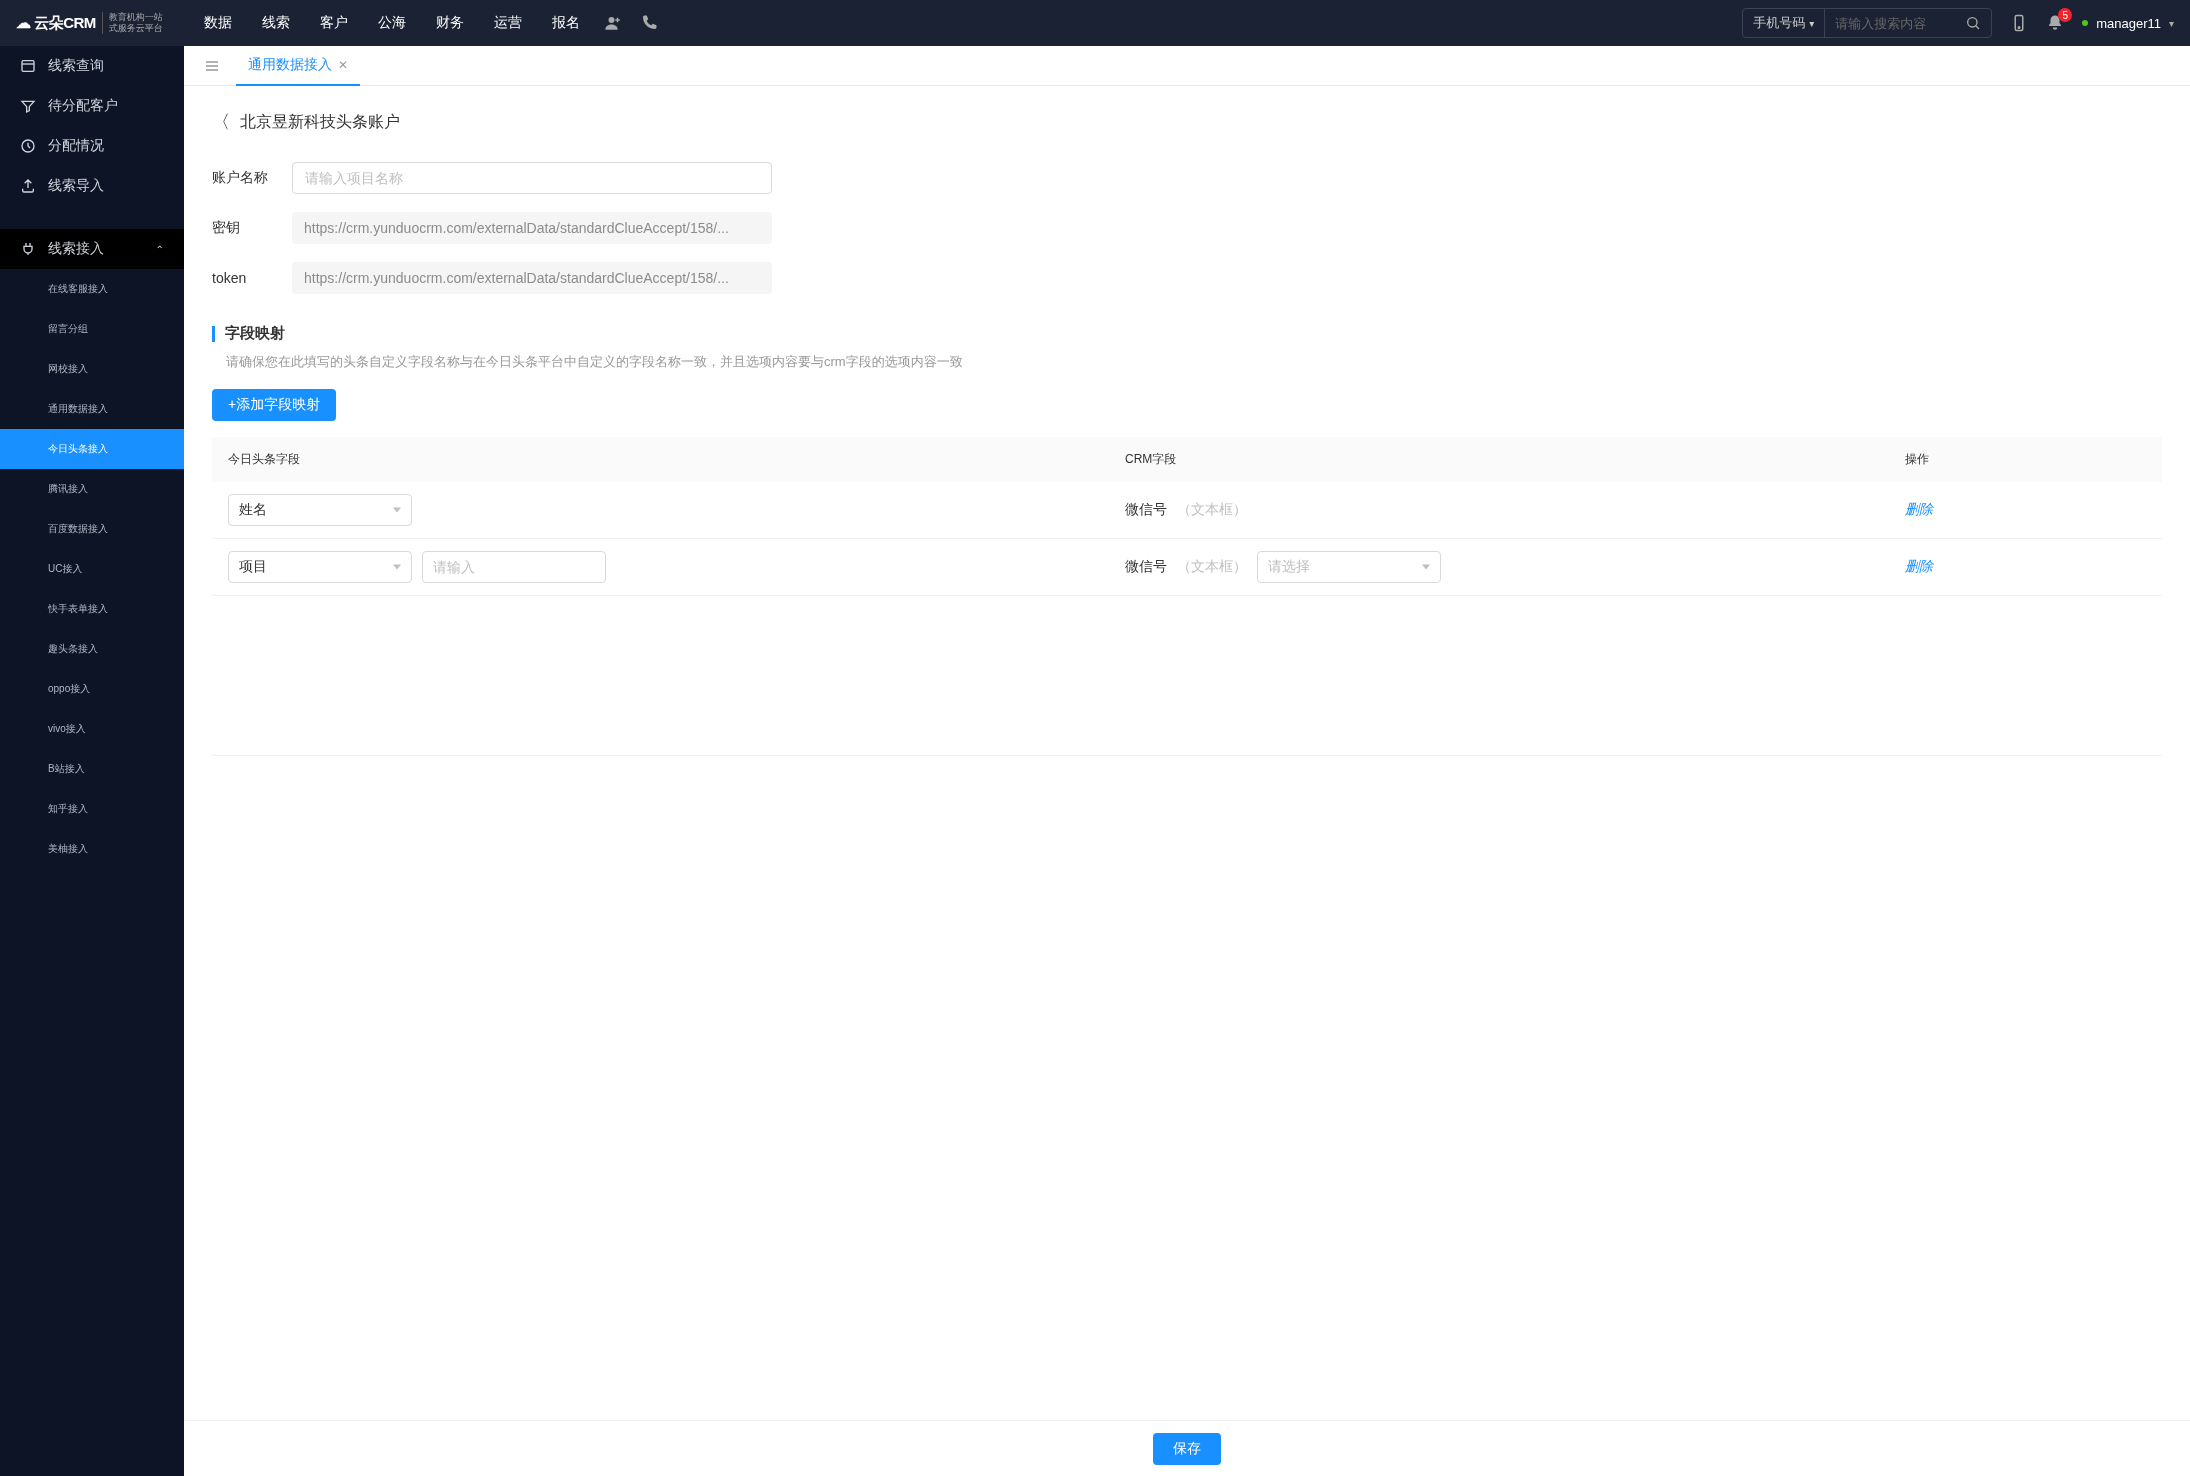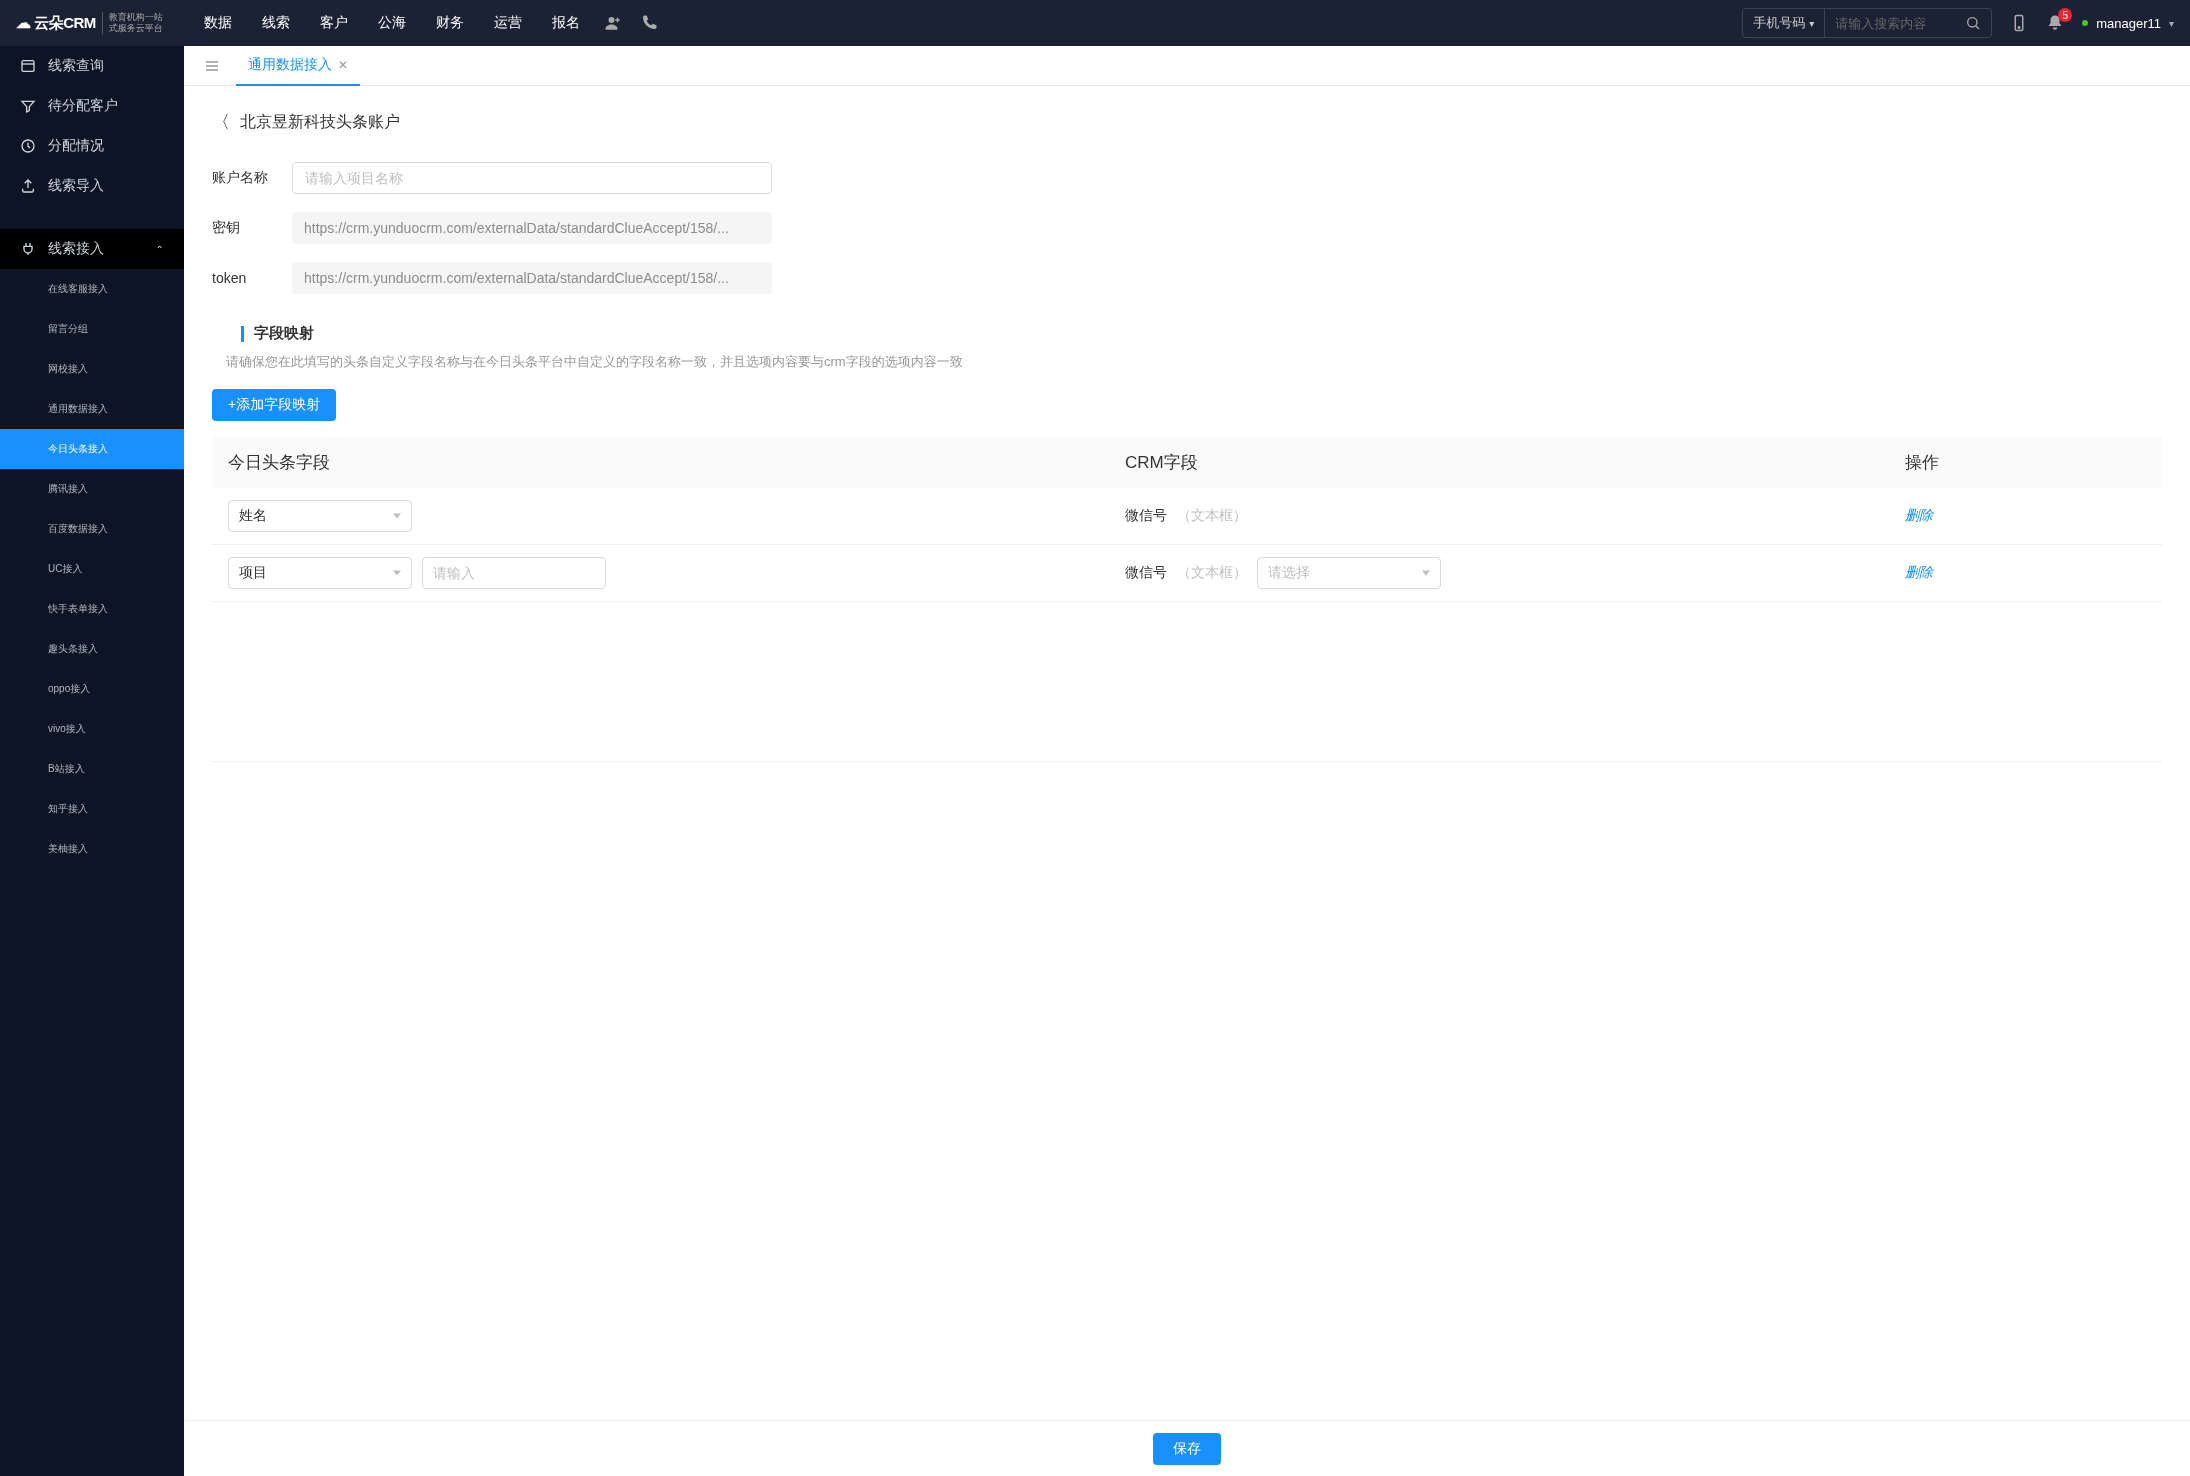--- a/index.html
+++ b/index.html
@@ -49,29 +49,29 @@
 .breadcrumb { display: flex; align-items: center; gap: 10px; margin-bottom: 28px; }
 .back-arrow { font-size: 18px; cursor: pointer; color: #333; }
 .breadcrumb-title { font-size: 16px; font-weight: 500; }
 
 .form-row { display: flex; align-items: center; margin-bottom: 18px; }
 .form-label { width: 80px; font-size: 14px; color: #333; }
 .form-input { width: 480px; height: 32px; border: 1px solid #d9d9d9; border-radius: 4px; padding: 0 12px; font-size: 14px; outline: none; }
 .form-input::placeholder { color: #bfbfbf; }
 .form-readonly { width: 480px; height: 32px; background: #f5f5f5; border: none; border-radius: 4px; padding: 0 12px; font-size: 14px; color: #8c8c8c; display: flex; align-items: center; overflow: hidden; white-space: nowrap; text-overflow: ellipsis; }
 
-.section-title { display: flex; align-items: center; gap: 10px; margin-top: 30px; margin-bottom: 10px; margin-left: 29px; }
+.section-title { display: flex; align-items: center; gap: 10px; margin-top: 30px; margin-bottom: 10px; }
 .section-bar { width: 3px; height: 16px; background: #1890ff; }
 .section-title-text { font-size: 15px; font-weight: 600; }
 .section-hint { font-size: 13px; color: #999; margin-bottom: 18px; padding-left: 14px; }
 
 .add-btn { background: #1890ff; color: #fff; border: none; height: 32px; padding: 0 16px; border-radius: 4px; cursor: pointer; font-size: 14px; margin-bottom: 16px; }
 
 .table { width: 100%; border-collapse: collapse; }
-.table th { background: #fafafa; text-align: left; padding: 14px 16px; font-weight: 500; font-size: 17px; color: #333; }
+.table th { background: #fafafa; text-align: left; padding: 14px 16px; font-weight: 500; font-size: 12px; color: #333; }
 .table th:last-child { text-align: left; }
 .table td { padding: 12px 16px; border-bottom: 1px solid #f0f0f0; font-size: 14px; }
 .sel { width: 184px; height: 32px; border: 1px solid #d9d9d9; border-radius: 4px; padding: 0 24px 0 10px; font-size: 14px; background: #fff; display: flex; align-items: center; position: relative; cursor: pointer; }
 .sel::after { content: ""; position: absolute; right: 10px; top: 50%; width: 0; height: 0; border-left: 4px solid transparent; border-right: 4px solid transparent; border-top: 5px solid #bfbfbf; transform: translateY(-50%); }
 .sel.placeholder { color: #bfbfbf; }
 .txt-input { width: 184px; height: 32px; border: 1px solid #d9d9d9; border-radius: 4px; padding: 0 10px; font-size: 14px; outline: none; }
 .txt-input::placeholder { color: #bfbfbf; }
 .inline { display: inline-flex; gap: 10px; align-items: center; }
 .crm-label { color: #333; }
 .crm-type { color: #bfbfbf; }

